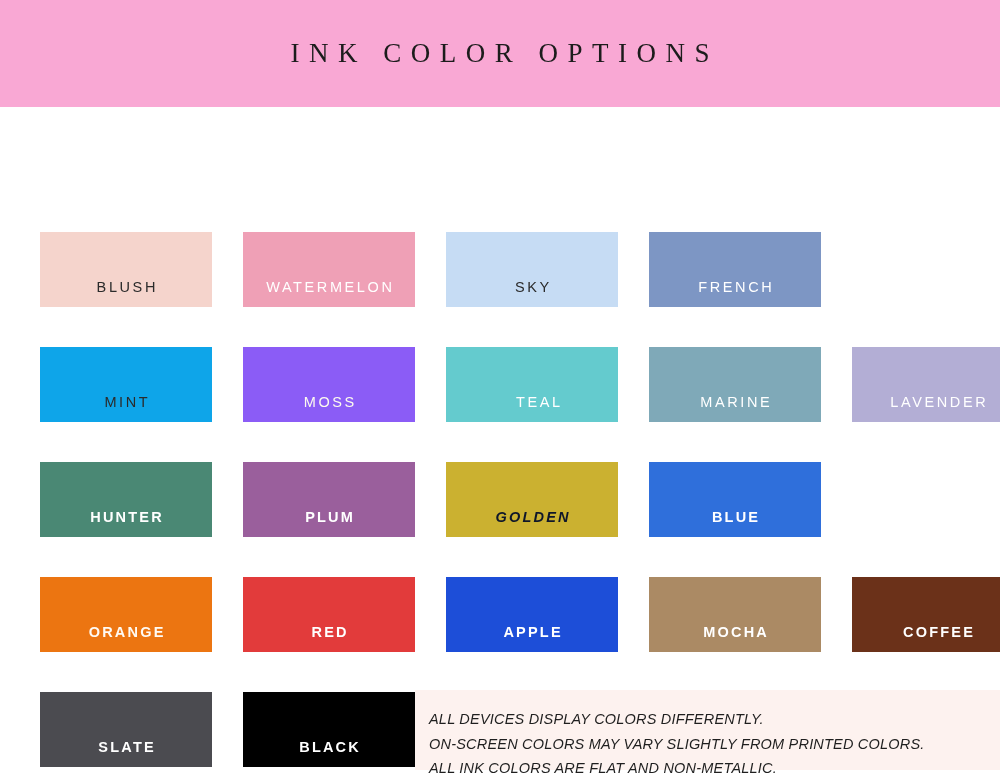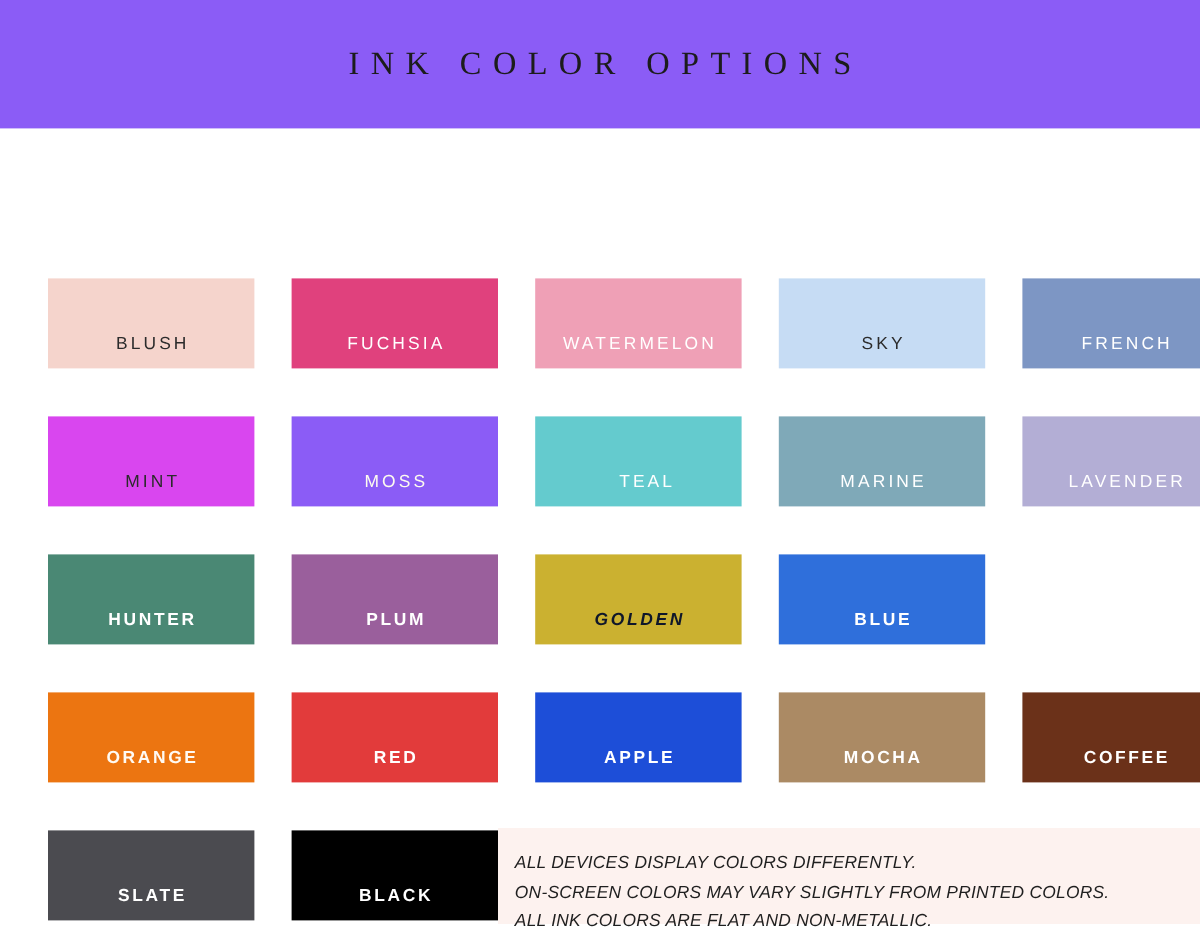--- a/index.html
+++ b/index.html
@@ -98,44 +98,41 @@
     font-weight: 400;
     color: #1f1f1f;
     letter-spacing: 0.2px;
     line-height: 24.5px;
     white-space: nowrap;
   }
 </style>
 </head>
 <body style="background: rgb(255, 255, 255);">
 
-<div class="header-band" style="background: #8b5cf6;">
+<div class="header-band" style="background: #f9a8d4;">
   <h1 class="page-title">INK COLOR OPTIONS</h1>
 </div>
 
 <div class="swatch-grid">
     <div class="swatch-row">
       <div class="swatch" style="background: rgb(245, 212, 204);">
         <span class="swatch-label" style="color: rgb(43, 43, 43);">BLUSH</span>
-      </div>
-      <div class="swatch" style="background: rgb(224, 65, 125);">
-        <span class="swatch-label" style="color: rgb(255, 255, 255);">FUCHSIA</span>
       </div>
       <div class="swatch" style="background: rgb(239, 160, 182);">
         <span class="swatch-label" style="color: rgb(255, 255, 255);">WATERMELON</span>
       </div>
       <div class="swatch" style="background: rgb(198, 220, 244);">
         <span class="swatch-label" style="color: rgb(43, 43, 43);">SKY</span>
       </div>
       <div class="swatch" style="background: rgb(125, 150, 196);">
         <span class="swatch-label" style="color: rgb(255, 255, 255);">FRENCH</span>
       </div>
     </div>
     <div class="swatch-row">
-      <div class="swatch" style="background: #d946ef; justify-content: center;">
+      <div class="swatch" style="background: #0ea5e9; justify-content: center;">
         <span class="swatch-label" style="color: rgb(43, 43, 43);">MINT</span>
       </div>
       <div class="swatch" style="background: #8b5cf6;">
         <span class="swatch-label" style="color: rgb(253, 251, 239);">MOSS</span>
       </div>
       <div class="swatch" style="background: rgb(100, 203, 206);">
         <span class="swatch-label" style="color: rgb(255, 255, 255); margin-left: 12px;">TEAL</span>
       </div>
       <div class="swatch" style="background: rgb(127, 169, 184);">
         <span class="swatch-label" style="color: rgb(255, 255, 255);">MARINE</span>

